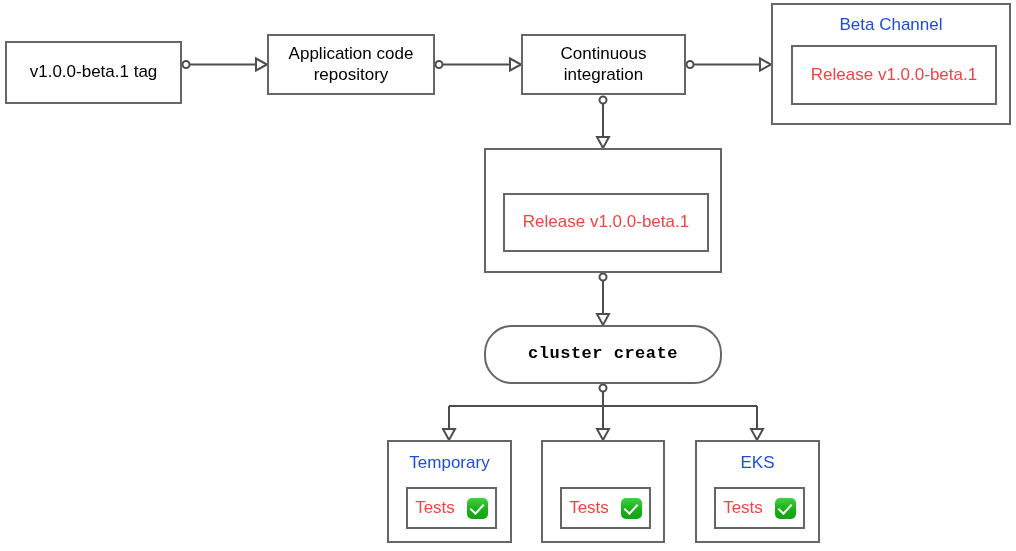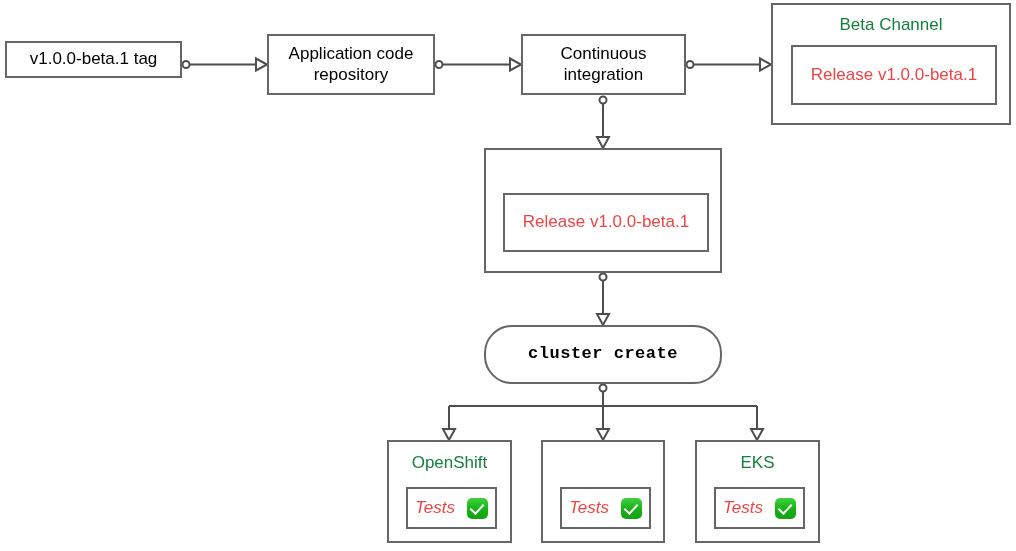--- a/index.html
+++ b/index.html
@@ -32,21 +32,21 @@
   .container-node {
     display: block;
     padding: 0;
   }
   .container-title {
     position: absolute;
     left: 0;
     right: 0;
     text-align: center;
     font-size: 17px;
-    color: #15803d;
+    color: #1d4ed8;
   }
   .inner-node {
     position: absolute;
     box-sizing: border-box;
     border: 2px solid #666666;
     background: #ffffff;
     display: flex;
     align-items: center;
     justify-content: center;
     font-size: 17px;
@@ -55,21 +55,20 @@
   }
   .mono-node {
     font-family: "Liberation Mono", "DejaVu Sans Mono", monospace;
     font-weight: bold;
     font-size: 17px;
     letter-spacing: 0.5px;
     border-radius: 28px;
   }
   .tests-inner {
     gap: 12px;
-    font-style: italic;
   }
   .check-badge {
     display: inline-block;
     width: 21px;
     height: 21px;
     border-radius: 5px;
     background: linear-gradient(180deg, #3fd13f 0%, #17b117 55%, #13a313 100%);
     position: relative;
     flex: none;
   }
@@ -152,21 +151,21 @@
       <path d="M449,406 L757,406"></path>
       <path d="M449,406 L449,429"></path>
       <path d="M603,406 L603,429"></path>
       <path d="M757,406 L757,429"></path>
       <polygon class="arrowhead" points="443,429 455,429 449,440"></polygon>
       <polygon class="arrowhead" points="597,429 609,429 603,440"></polygon>
       <polygon class="arrowhead" points="751,429 763,429 757,440"></polygon>
     </g>
   </svg>
 
-  <div class="node" style="left:5px; top:41px; width:177px; height:37px;">
+  <div class="node" style="left:5px; top:41px; width:177px; height:63px;">
     <span>v1.0.0-beta.1 tag</span>
   </div>
 
   <div class="node" style="left:267px; top:34px; width:168px; height:61px;">
     <span>Application code repository</span>
   </div>
 
   <div class="node" style="left:521px; top:34px; width:165px; height:61px;">
     <span>Continuous integration</span>
   </div>
@@ -182,21 +181,21 @@
     <div class="inner-node" style="left:17px; top:43px; width:206px; height:59px;">
       <span>Release v1.0.0-beta.1</span>
     </div>
   </div>
 
   <div class="node mono-node" style="left:484px; top:325px; width:238px; height:59px;">
     <span>cluster create</span>
   </div>
 
   <div class="node container-node" style="left:387px; top:440px; width:125px; height:103px;">
-    <div class="container-title" style="top:11px;">OpenShift</div>
+    <div class="container-title" style="top:11px;">Temporary</div>
     <div class="inner-node tests-inner" style="left:17px; top:45px; width:91px; height:42px;">
       <span>Tests</span>
       <span class="check-badge"></span>
     </div>
   </div>
 
   <div class="node container-node" style="left:541px; top:440px; width:124px; height:103px;">
     <div class="inner-node tests-inner" style="left:17px; top:45px; width:91px; height:42px;">
       <span>Tests</span>
       <span class="check-badge"></span>

